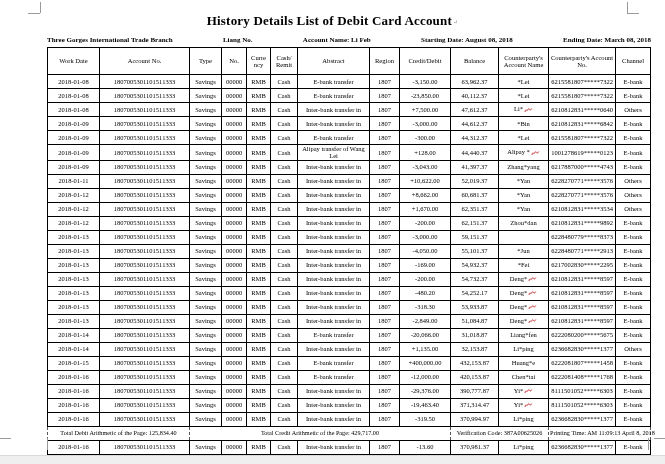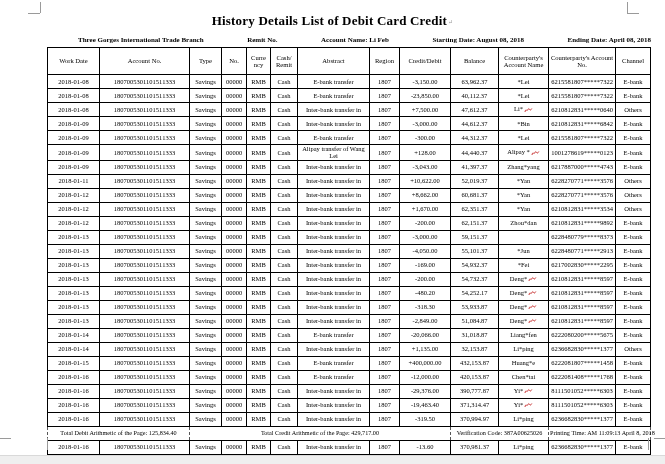--- a/index.html
+++ b/index.html
@@ -12,21 +12,21 @@
   .page{position:absolute;inset:0;background:#fff;}
   .doc-title{
     margin-top:13px;text-align:center;font-size:13px;font-weight:bold;
     letter-spacing:.2px;line-height:16px;
   }
   .pmark{font-size:6px;color:#999;font-weight:normal;vertical-align:middle;margin-left:1px;}
   .info-line{
     width:604px;margin:6px 0 0 47px;display:flex;justify-content:space-between;
     font-size:7px;font-weight:bold;line-height:9px;white-space:nowrap;
   }
-  .info-line span{display:inline-block;margin-left:31px;}
+  .info-line span{display:inline-block;}
   table.grid{
     margin:2px 0 0 47px;border-collapse:collapse;table-layout:fixed;width:604px;
     font-size:6.5px;line-height:1.12;
   }
   table.grid th,table.grid td{
     border:1px solid #000;padding:0 1px;text-align:center;vertical-align:middle;
     overflow:hidden;
   }
   table.grid th{
     font-weight:normal;white-space:pre-line;height:26px;font-size:6.6px;
@@ -61,28 +61,28 @@
 
   <div class="mark m-tl-v"></div>
   <div class="mark m-tl-h"></div>
   <div class="mark m-tr-v"></div>
   <div class="mark m-tr-h"></div>
   <div class="mark m-bl-v"></div>
   <div class="mark m-bl-h"></div>
   <div class="mark m-br-v"></div>
   <div class="mark m-br-h"></div>
 
-  <div class="doc-title"><span>History Details List of Debit Card Credit</span><span class="pmark">↵</span></div>
+  <div class="doc-title"><span>History Details List of Debit Card Account</span><span class="pmark">↵</span></div>
 
   <div class="info-line">
     <span>Three Gorges International Trade Branch</span>
-    <span>Remit No.</span>
+    <span>Liang No.</span>
     <span>Account Name: Li Feb</span>
     <span>Starting Date: August 08, 2018</span>
-    <span>Ending Date: April 08, 2018</span>
+    <span>Ending Date: March 08, 2018</span>
   </div>
 
   <table class="grid">
     <colgroup>
       <col style="width:52px">
         <col style="width:90px">
         <col style="width:32px">
       <col style="width:25px">
         <col style="width:24px">
         <col style="width:27px">

